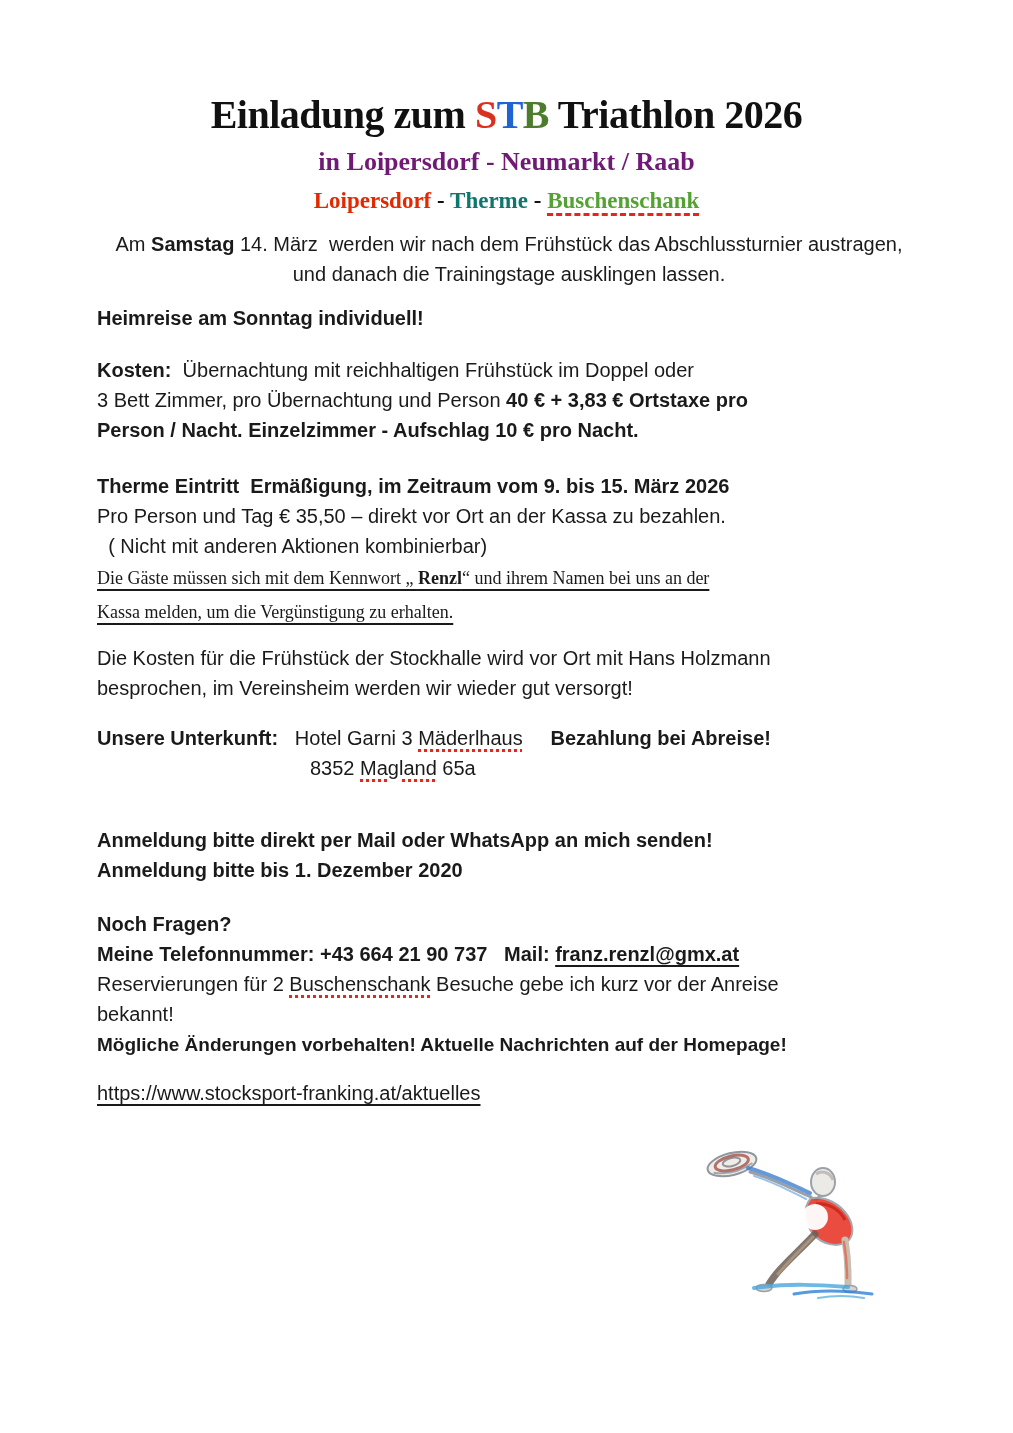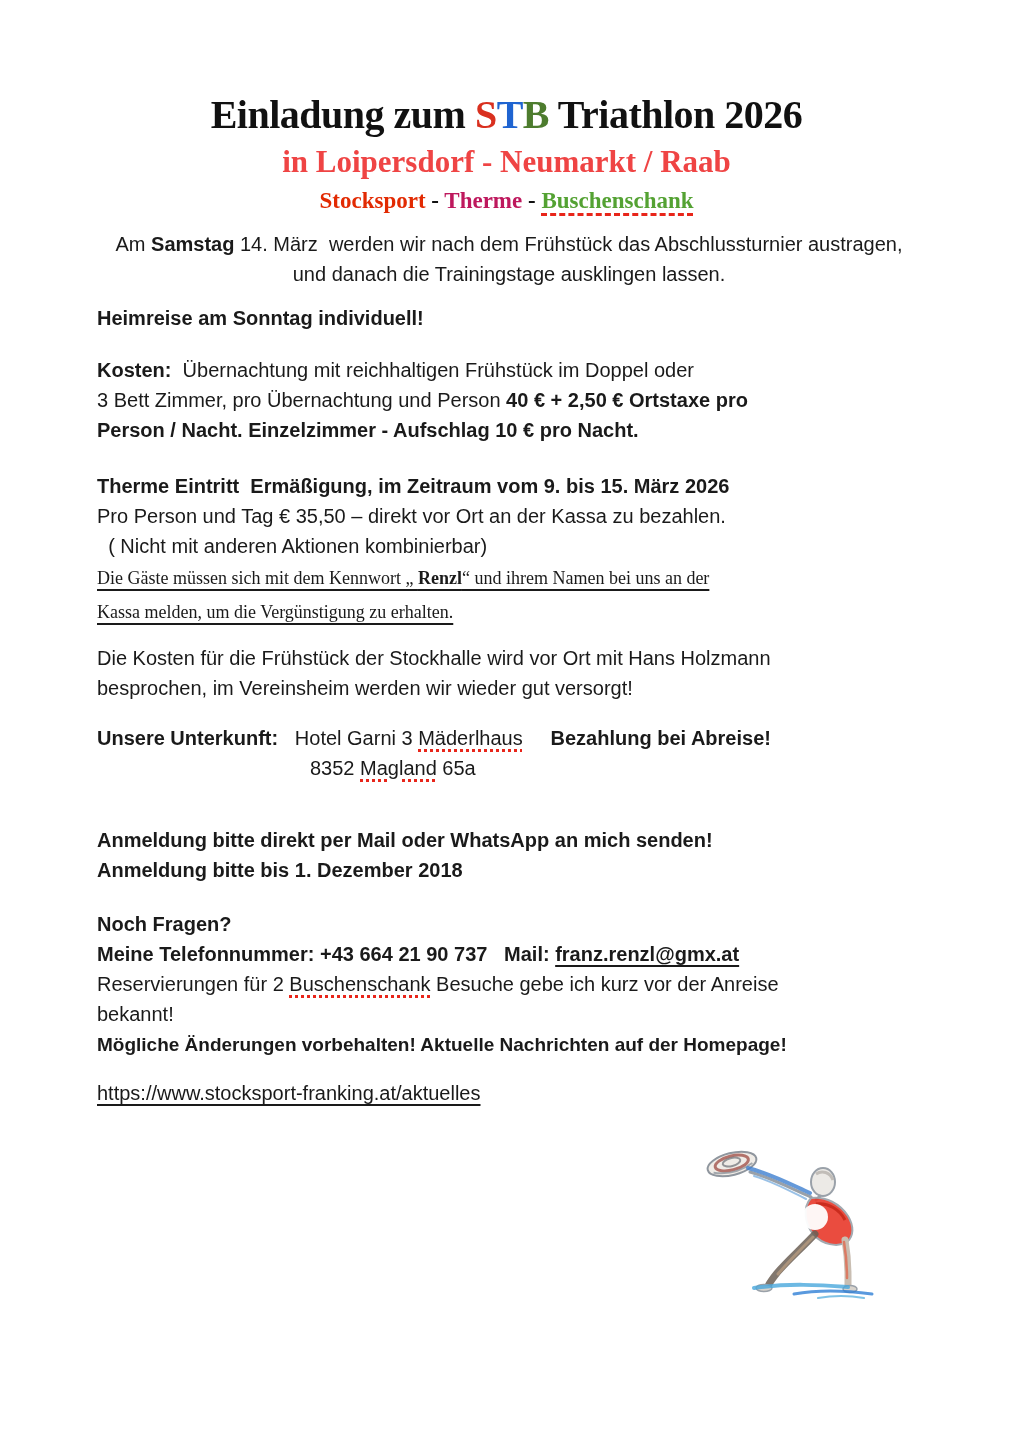--- a/index.html
+++ b/index.html
@@ -22,33 +22,33 @@
     line-height: 46px;
     font-weight: bold;
     letter-spacing: -0.5px;
     color: #111111;
   }
   .title .c-s { color: #d9301f; }
   .title .c-t { color: #1f64d1; }
   .title .c-b { color: #4d7c2e; }
   .subtitle {
     margin: 3px 0 0 0;
-    font-size: 31px;
+    font-size: 26px;
     line-height: 42px;
     font-weight: bold;
-    color: #ef4444;
+    color: #701a75;
   }
   .tagline {
     margin: 2px 0 0 0;
     font-size: 23px;
     line-height: 32px;
     font-weight: bold;
   }
   .tagline .t-red  { color: #e22a02; }
-  .tagline .t-blue { color: #be185d; }
+  .tagline .t-blue { color: #0f766e; }
   .tagline .t-sep  { color: #111111; }
   .tagline .t-green {
     color: #54a233;
     text-decoration: underline;
     text-decoration-style: dashed;
     text-decoration-color: #e8251a;
     text-decoration-thickness: 3px;
     text-underline-offset: 5px;
   }
 
@@ -108,39 +108,39 @@
   }
 </style>
 </head>
 <body>
 
 <div class="page">
 
   <header>
     <h1 class="title"><span>Einladung zum </span><span class="c-s">S</span><span class="c-t">T</span><span class="c-b">B</span><span> Triathlon 2026</span></h1>
     <h2 class="subtitle">in Loipersdorf - Neumarkt / Raab</h2>
-    <div class="tagline"><span class="t-red">Stocksport</span><span class="t-sep"> - </span><span class="t-blue">Therme</span><span class="t-sep"> - </span><span class="t-green">Buschenschank</span></div>
+    <div class="tagline"><span class="t-red">Loipersdorf</span><span class="t-sep"> - </span><span class="t-blue">Therme</span><span class="t-sep"> - </span><span class="t-green">Buschenschank</span></div>
   </header>
 
   <main>
 
 
     <p class="m-samstag"><span>Am </span><span class="b">Samstag</span><span> 14. März  werden wir nach dem Frühstück das Abschlussturnier austragen,</span><br><span>und danach die Trainingstage ausklingen lassen.</span></p>
 
     <p class="m-heimreise"><span class="b">Heimreise am Sonntag individuell!</span></p>
 
-    <p class="m-kosten"><span class="b">Kosten:</span><span>  Übernachtung mit reichhaltigen Frühstück im Doppel oder</span><br><span>3 Bett Zimmer, pro Übernachtung und Person </span><span class="b">40 € + 2,50 € Ortstaxe pro</span><br><span class="b">Person / Nacht. Einzelzimmer - Aufschlag 10 € pro Nacht.</span></p>
+    <p class="m-kosten"><span class="b">Kosten:</span><span>  Übernachtung mit reichhaltigen Frühstück im Doppel oder</span><br><span>3 Bett Zimmer, pro Übernachtung und Person </span><span class="b">40 € + 3,83 € Ortstaxe pro</span><br><span class="b">Person / Nacht. Einzelzimmer - Aufschlag 10 € pro Nacht.</span></p>
 
     <p class="m-therme"><span class="b">Therme Eintritt  Ermäßigung, im Zeitraum vom 9. bis 15. März 2026</span><br><span>Pro Person und Tag € 35,50 – direkt vor Ort an der Kassa zu bezahlen.</span><br><span>  ( Nicht mit anderen Aktionen kombinierbar)</span><br><span class="serif-u"><span>Die Gäste müssen sich mit dem Kennwort „ </span><span class="b">Renzl</span><span>“ und ihrem Namen bei uns an der</span></span><br><span class="serif-u">Kassa melden, um die Vergünstigung zu erhalten.</span></p>
 
     <p class="m-stockhalle"><span>Die Kosten für die Frühstück der Stockhalle wird vor Ort mit Hans Holzmann</span><br><span>besprochen, im Vereinsheim werden wir wieder gut versorgt!</span></p>
 
     <p class="m-unterkunft"><span class="b">Unsere Unterkunft:</span><span>   Hotel Garni 3 </span><span class="spell">Mäderlhaus</span><span>     </span><span class="b">Bezahlung bei Abreise!</span><br><span class="indent-addr"><span>8352 </span><span class="spell">Magland</span><span> 65a</span></span></p>
 
-    <p class="m-anmeldung"><span class="b">Anmeldung bitte direkt per Mail oder WhatsApp an mich senden!</span><br><span class="b">Anmeldung bitte bis 1. Dezember 2018</span></p>
+    <p class="m-anmeldung"><span class="b">Anmeldung bitte direkt per Mail oder WhatsApp an mich senden!</span><br><span class="b">Anmeldung bitte bis 1. Dezember 2020</span></p>
 
     <p class="m-fragen"><span class="b">Noch Fragen?</span><br><span class="b">Meine Telefonnummer: +43 664 21 90 737   Mail: </span><a class="b u-link" href="#">franz.renzl@gmx.at</a><br><span>Reservierungen für 2 </span><span class="spell">Buschenschank</span><span> Besuche gebe ich kurz vor der Anreise</span><br><span>bekannt!</span><br><span class="small-bold">Mögliche Änderungen vorbehalten! Aktuelle Nachrichten auf der Homepage!</span></p>
 
     <p class="m-url"><a class="u-link" href="#">https://www.stocksport-franking.at/aktuelles</a></p>
 
 
   </main>
 
   <div class="figure-wrap">
     <svg width="200" height="162" viewBox="0 0 200 162">

